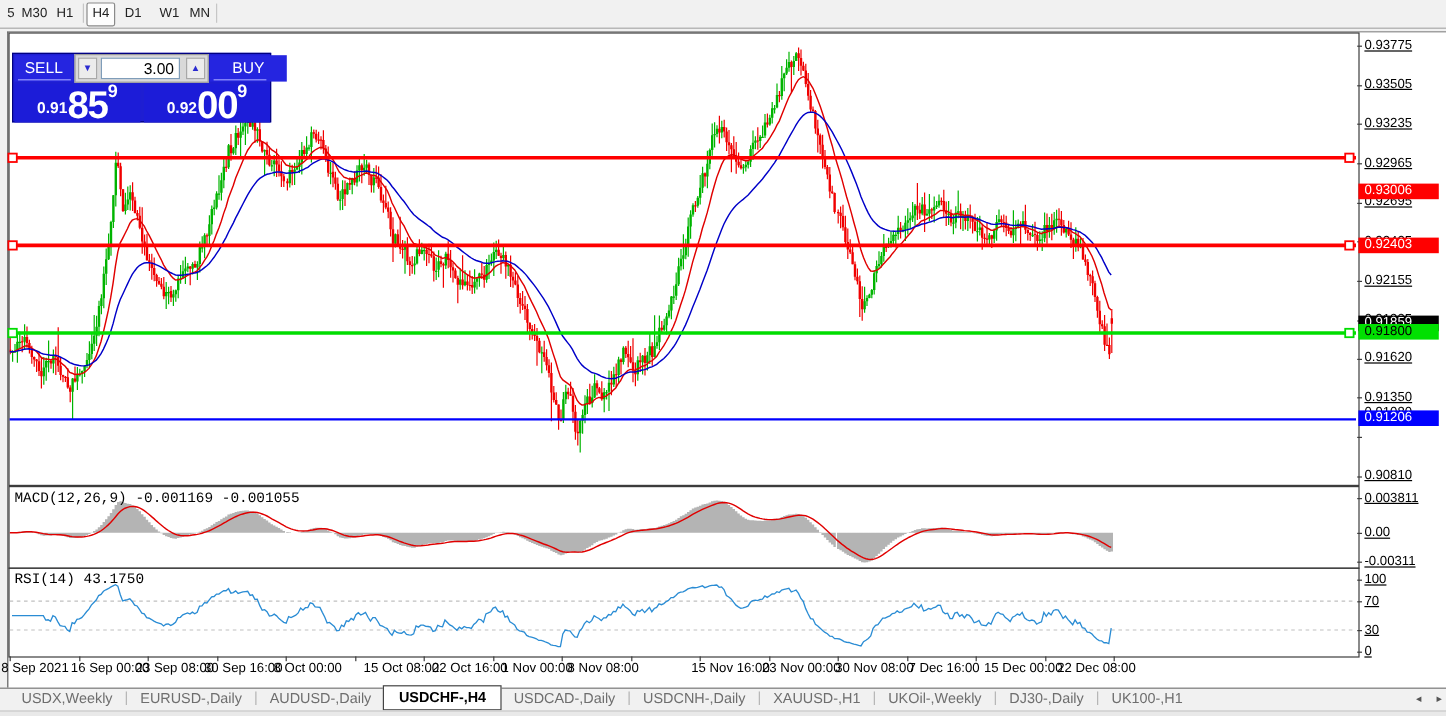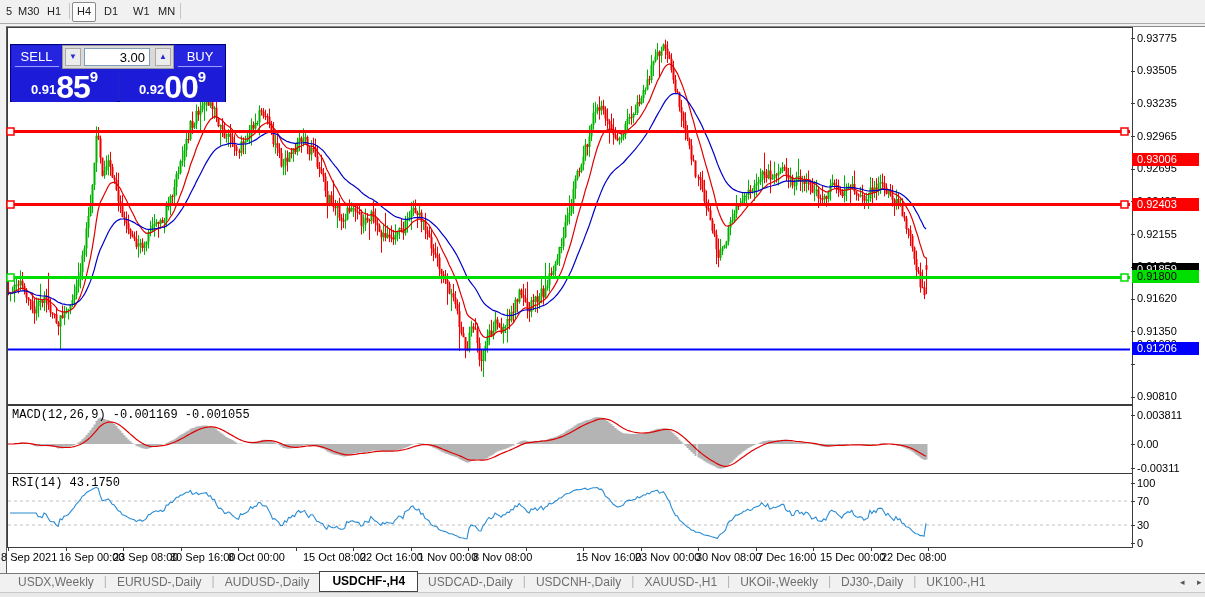--- a/index.html
+++ b/index.html
@@ -6,21 +6,21 @@
   #app{position:relative;width:1205px;height:597px;overflow:hidden;background:#f1f1f1;}
   .abs{position:absolute;}
   
   #toolbar{left:0;top:0;width:1205px;height:23px;background:#f1f1f1;border-bottom:1px solid #aaa;}
   .tf-btn{position:absolute;top:2px;height:18px;line-height:18px;font-size:11px;color:#222;padding:0 4px;cursor:default;}
   .tf-btn.active{background:#fdfdfd;border:1px solid #8a8a8a;border-radius:2px;line-height:16px;}
   .tb-sep{position:absolute;top:3px;width:1px;height:16px;background:#c6c6c6;}
   
   #chartwin{left:6px;top:26px;width:1199px;height:547px;background:#fff;border-left:1px solid #5a5a5a;border-top:1px solid #8a8a8a;}
   .pane{position:absolute;border:1px solid #3c3c3c;background:transparent;}
-  .ticklabel{position:absolute;left:1137px;font-size:11px;color:#000;white-space:nowrap;}
+  .ticklabel{position:absolute;left:1137px;font-size:11px;color:#000;white-space:nowrap;text-decoration:underline;}
   .tickdash{position:absolute;left:1131px;width:4px;height:1px;background:#3c3c3c;}
   .badge{position:absolute;left:1132px;width:62px;height:13px;font-size:11px;line-height:13px;padding-left:5px;white-space:nowrap;}
   .timelabel{position:absolute;top:551px;font-size:11px;color:#000;white-space:nowrap;}
   .timetick{position:absolute;top:547px;width:1px;height:4px;background:#3c3c3c;}
   #title{left:13px;top:30px;font-size:11px;color:#000;white-space:nowrap;}
   #title .arr{font-size:9px;margin-right:4px;}
   .indlabel{position:absolute;left:12px;font-size:12px;color:#000;white-space:nowrap;font-family:Liberation Mono, monospace;}
   
   #tpanel{left:10px;top:44px;width:216px;height:58px;background:#1e1ed2;border:1px solid #000080;box-sizing:border-box;}
   .tp-btn{position:absolute;top:1px;height:22px;background:#2525e0;color:#fff;font-size:13px;text-align:center;line-height:22px;cursor:pointer;}
@@ -110,21 +110,21 @@
   <div class="indlabel" style="top:476px;">RSI(14) 43.1750</div>
 
   <div id="tpanel" class="abs">
     <div class="tp-btn" style="left:1px;width:49px;">SELL</div>
     <div class="tp-underline" style="left:4px;width:44px;"></div>
     <div id="vol-wrap">
       <div class="spin" style="left:2px;">▼</div>
       <input id="vol-input" value="3.00" style="">
       <div class="spin" style="left:92px;">▲</div>
     </div>
-    <div class="tp-btn" style="left:164px;width:50px;">BUY</div>
+    <div class="tp-btn" style="left:164px;width:64px;">BUY</div>
     <div class="tp-underline" style="left:167px;width:44px;"></div>
     <div class="quote" style="left:1px;width:105px;">
       <span class="pref">0.91</span>
       <span class="big">85</span>
       <span class="sup">9</span>
     </div>
     <div class="quote" style="left:109px;width:105px;">
       <span class="pref">0.92</span>
       <span class="big">00</span>
       <span class="sup">9</span>

